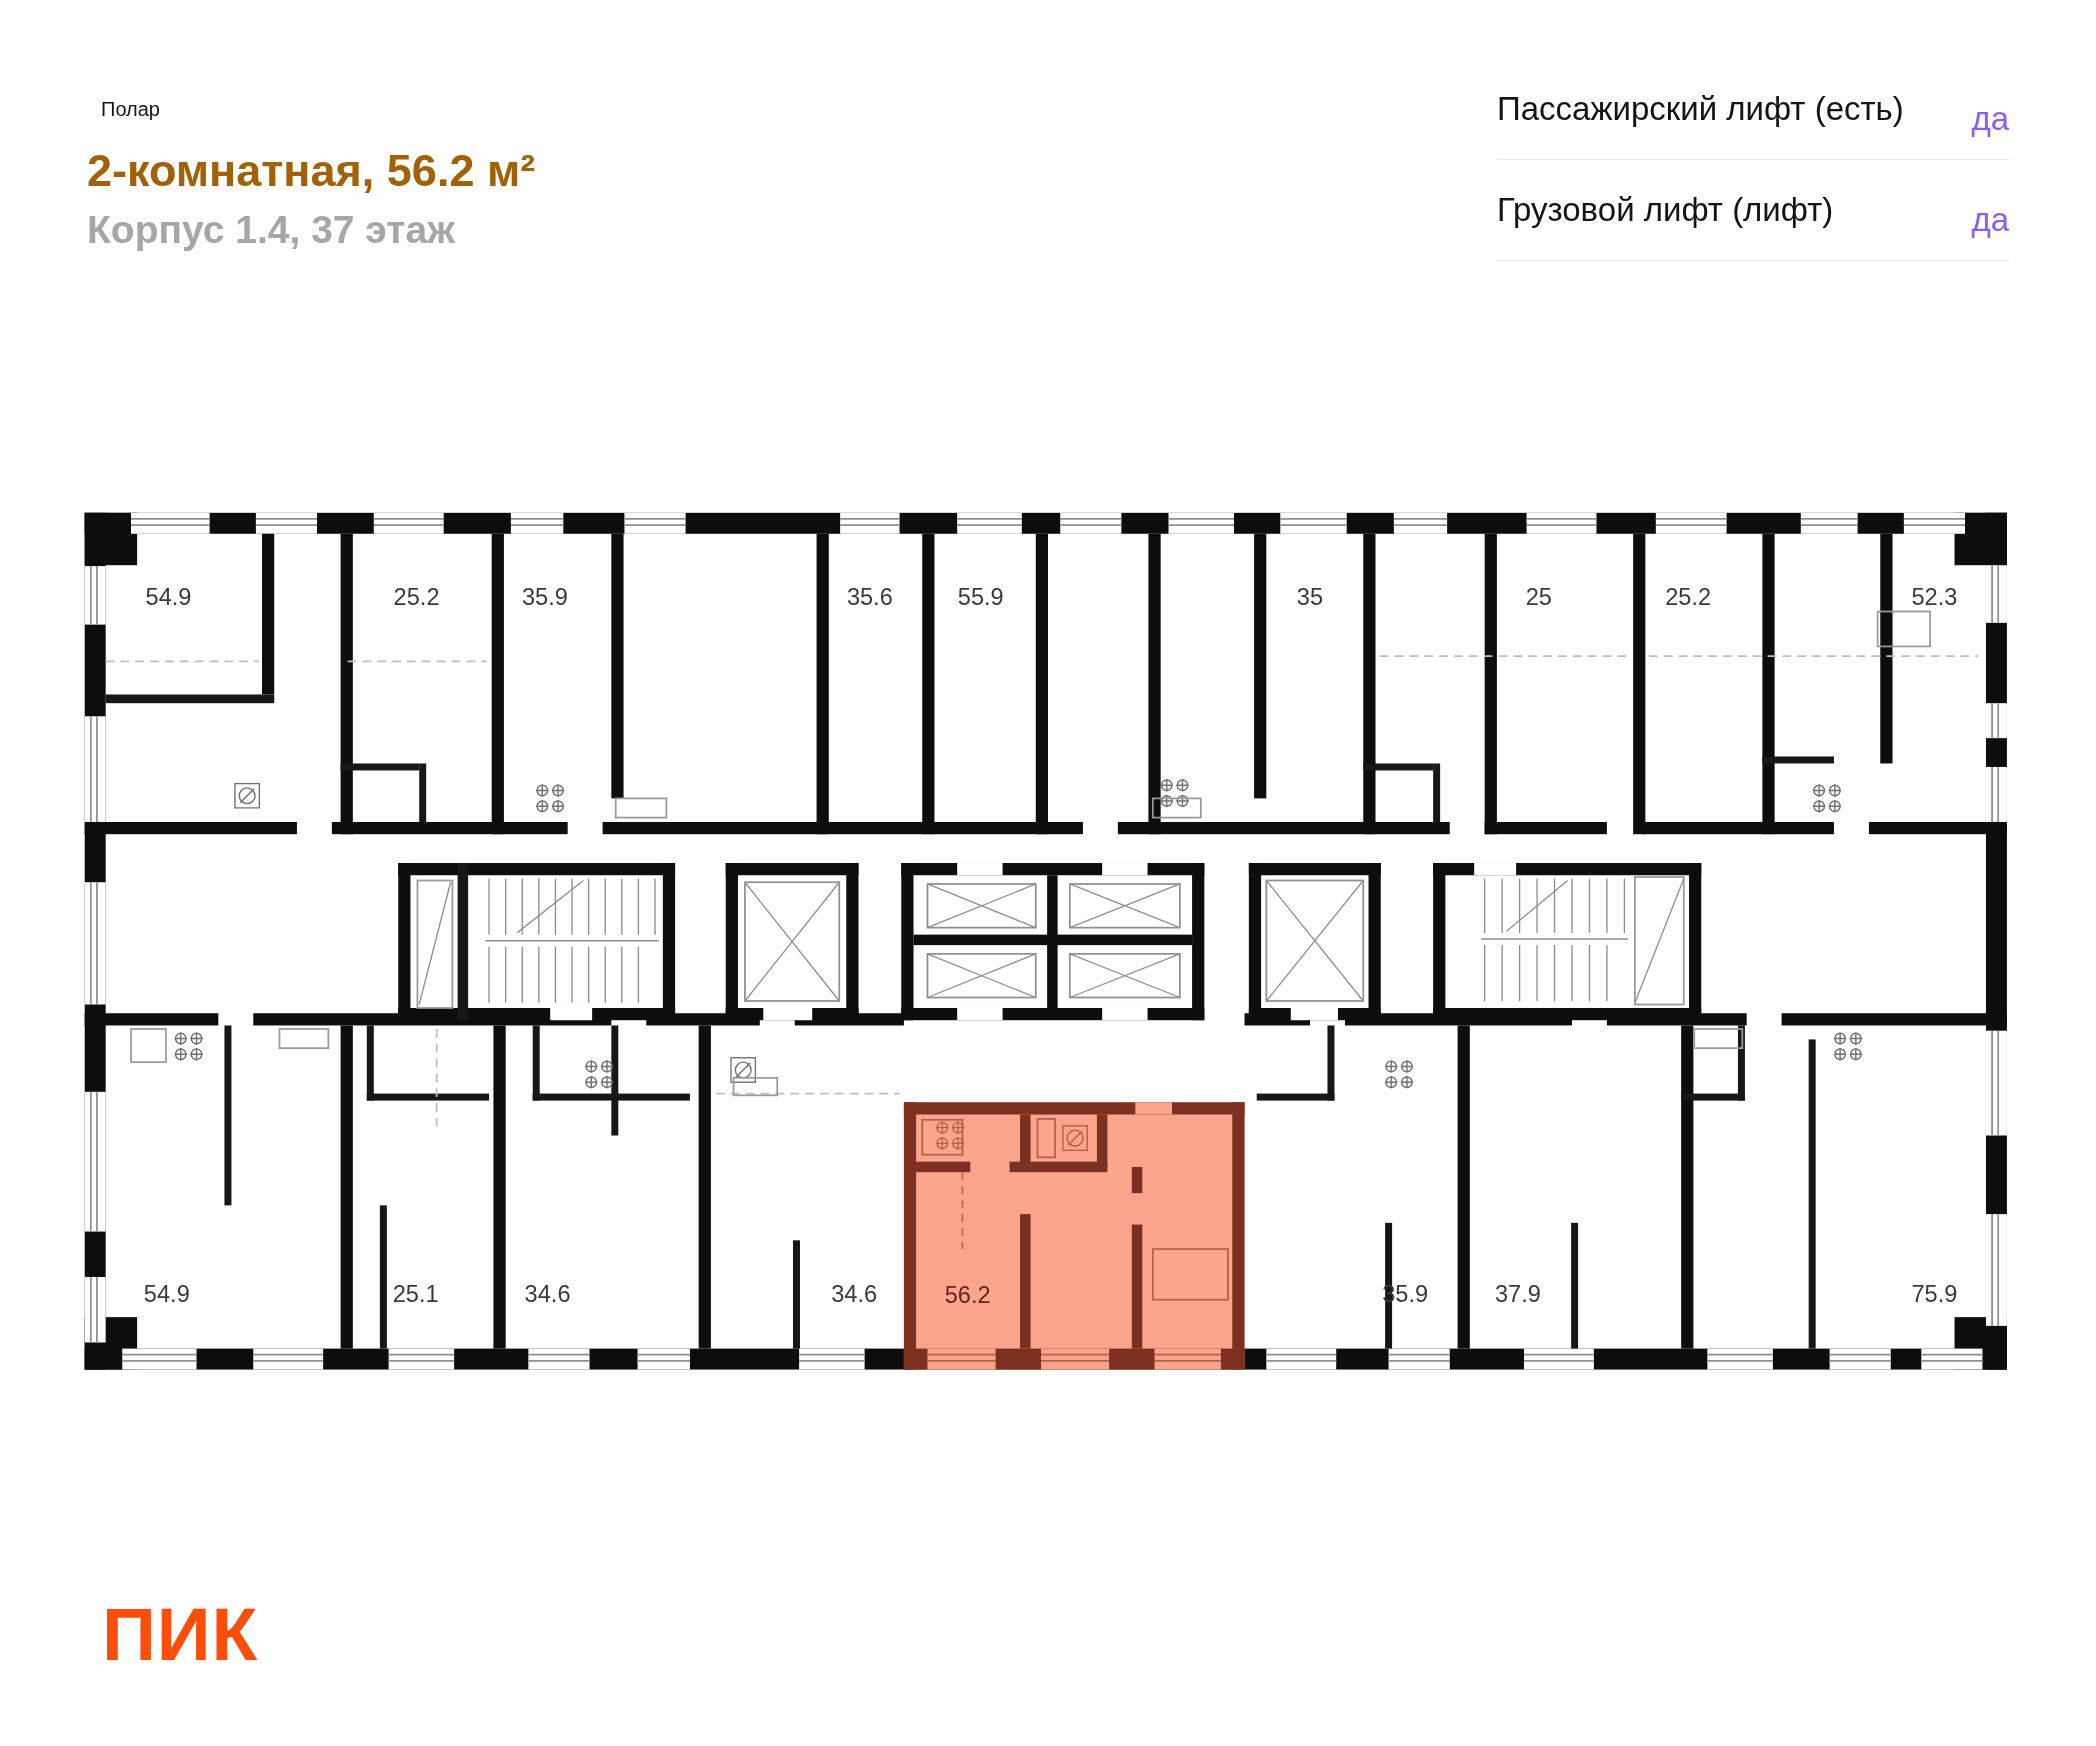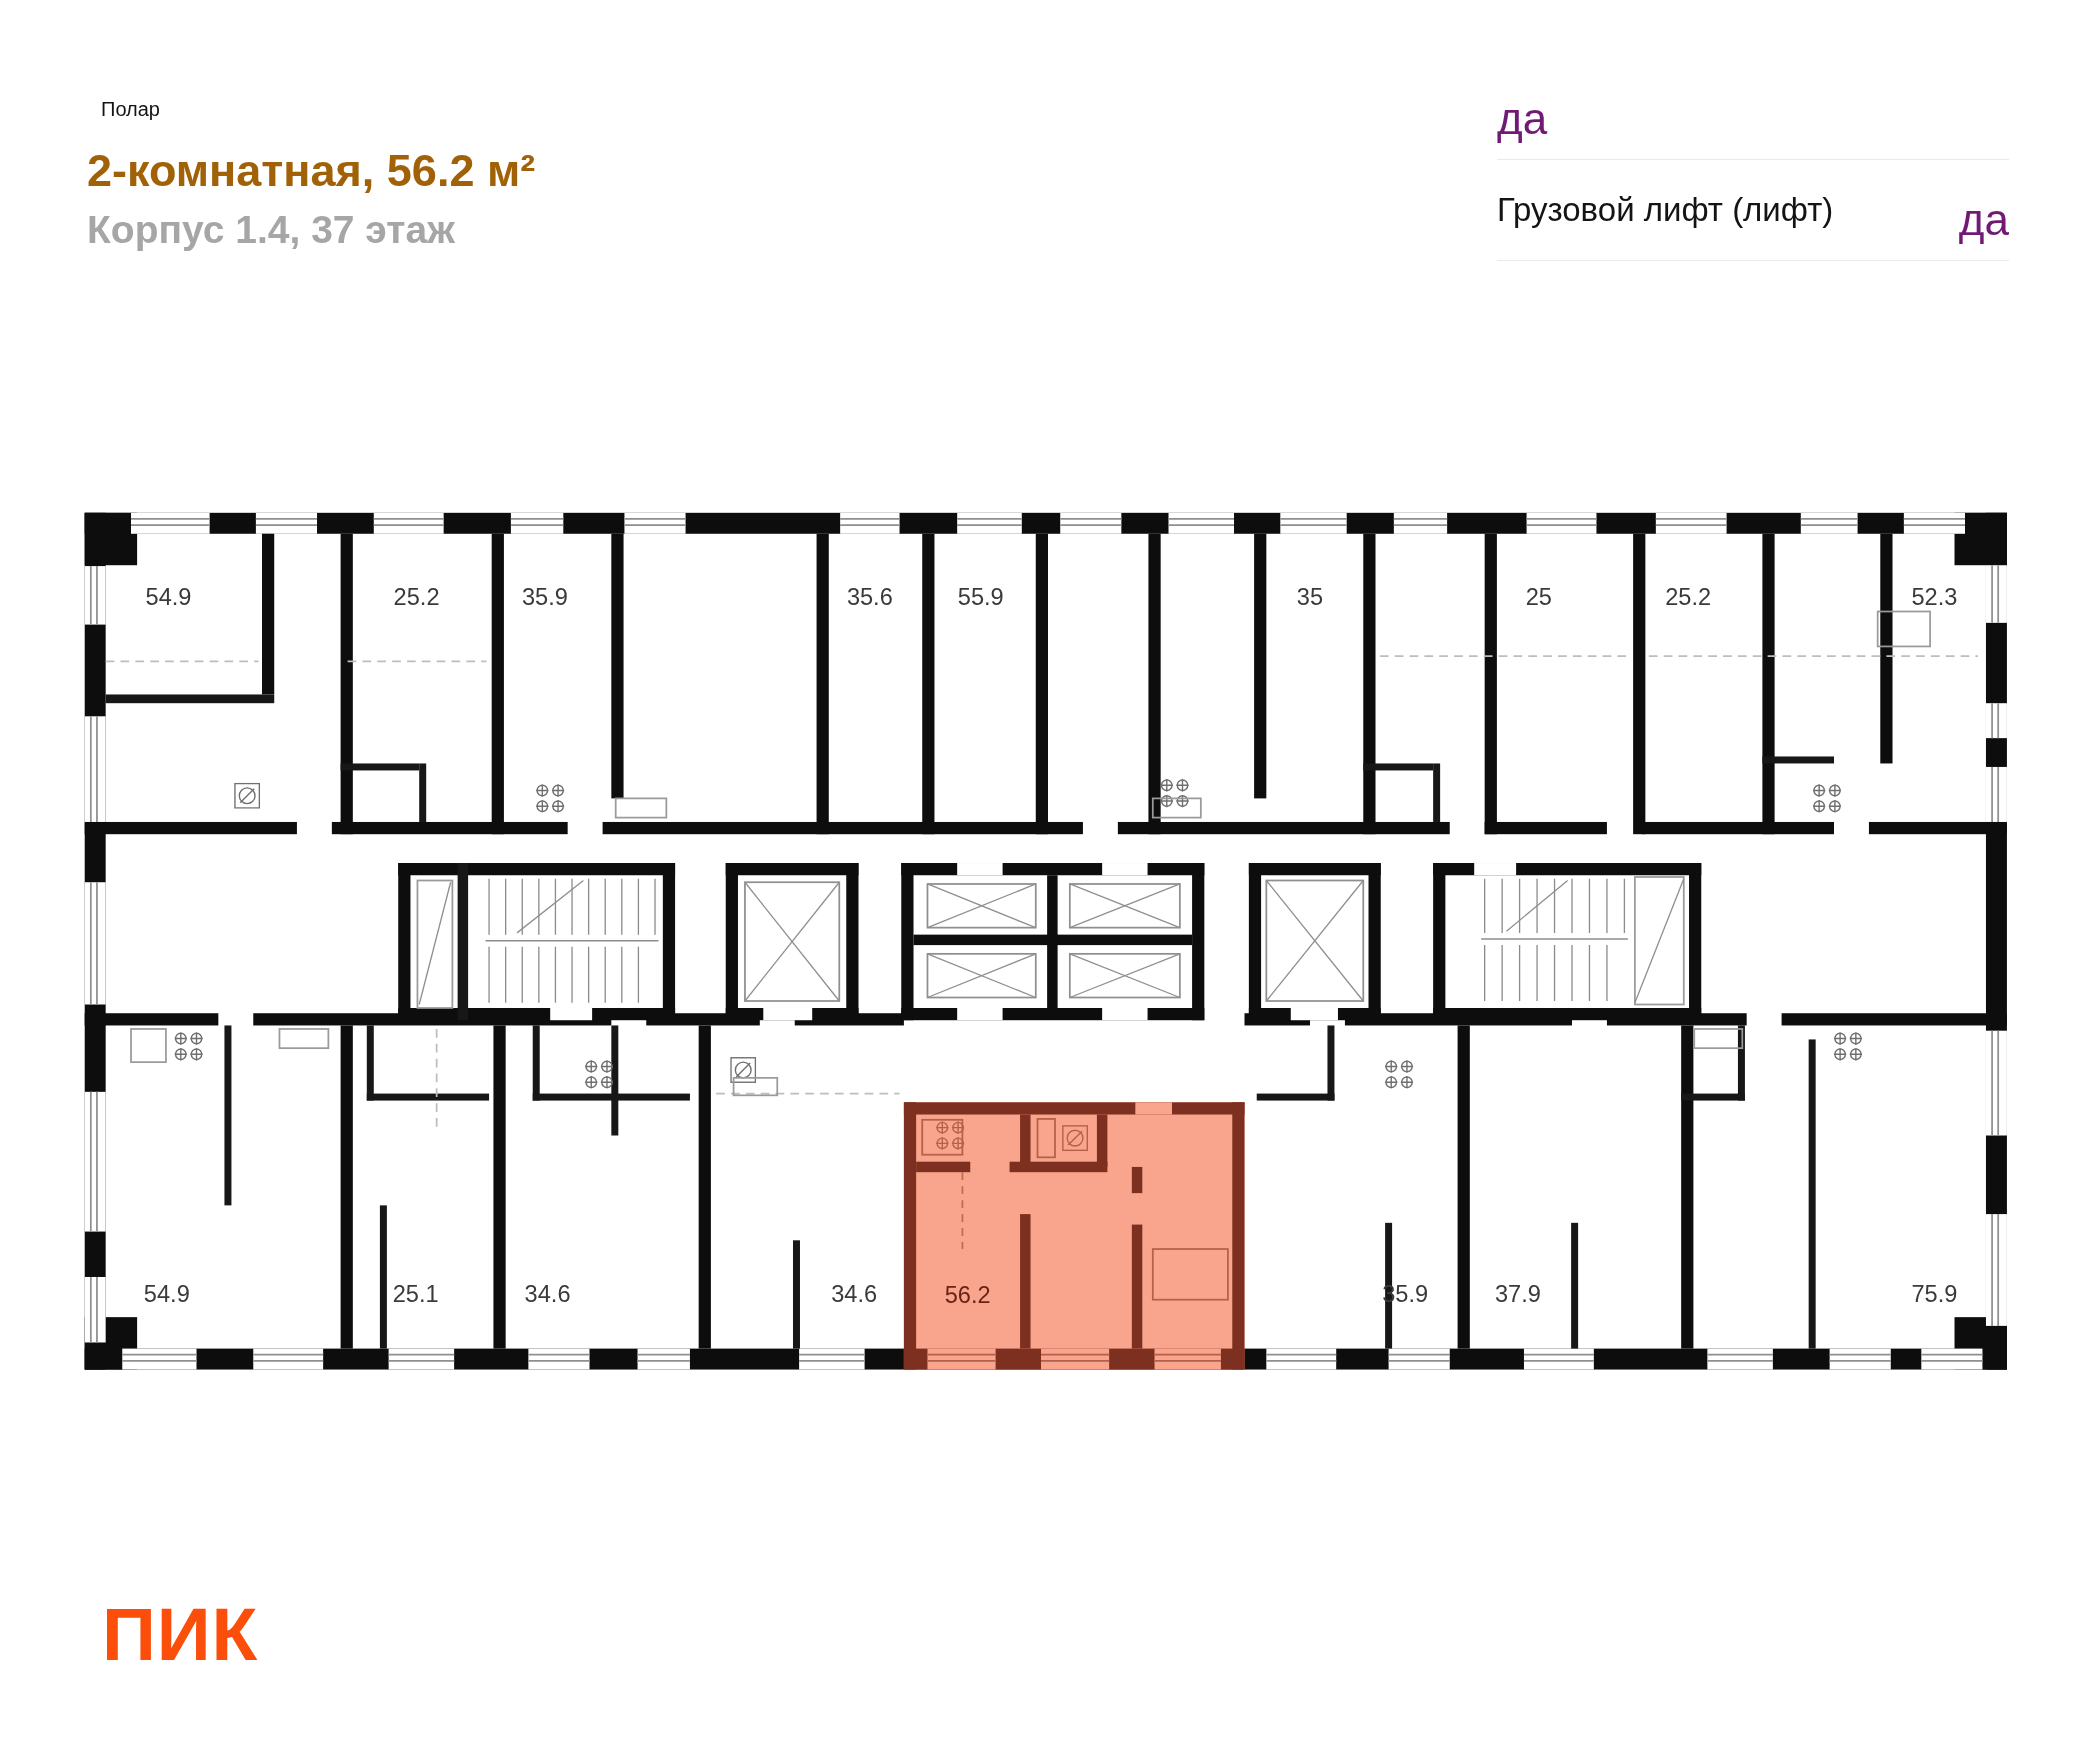--- a/index.html
+++ b/index.html
@@ -6,21 +6,21 @@
   body{width:2096px;height:1747px;position:relative;background:#ffffff;
        font-family:"Liberation Sans",sans-serif;overflow:hidden;}
   .abs{position:absolute;}
   .project{left:87px;top:98px;font-size:20px;font-weight:500;color:#141414;line-height:1.1;margin-left:14px;}
   .title{left:87px;top:145px;font-size:45px;font-weight:700;color:#a16207;line-height:1.15;}
   .subtitle{left:87px;top:208px;font-size:39px;font-weight:700;color:#a6a6a6;line-height:1.15;}
   .info-panel{left:1497px;top:59px;width:512px;}
   .info-row{height:100px;display:flex;align-items:center;justify-content:space-between;
             border-bottom:1.7px solid #e9e9e9;}
   .info-row .lbl{font-size:33px;font-weight:500;color:#141414;}
-  .info-row .val{font-size:44px;font-weight:400;color:#701a75;margin-top:20px;}
+  .info-row .val{font-size:33px;font-weight:400;color:#8b5cf6;margin-top:20px;}
   .logo{left:102px;top:1597px;font-size:75px;font-weight:800;letter-spacing:0.9px;line-height:1;}
   svg text{user-select:none;}
   .w{fill:#0d0d0d}
   .ww{fill:#ffffff}
   .hw{fill:#7e3020}
   .hfill{fill:#f9a58d}
   .sill{stroke:#8f8f8f;stroke-width:2;fill:none}
   .hsill{stroke:#b4604a;stroke-width:2;fill:none}
   .lt{stroke:#9a9a9a;stroke-width:2;fill:none}
   .hlt{stroke:#b4604a;stroke-width:2;fill:none}
@@ -37,20 +37,21 @@
 </style>
 </head>
 <body>
 
 <div class="abs project">Полар</div>
 <div class="abs title">2-комнатная, 56.2 м²</div>
 <div class="abs subtitle">Корпус 1.4, 37 этаж</div>
 
 <div class="abs info-panel">
   <div class="info-row">
+    <span class="lbl">Пассажирский лифт (есть)</span>
     <span class="val">да</span>
   </div>
   <div class="info-row">
     <span class="lbl">Грузовой лифт (лифт)</span>
     <span class="val">да</span>
   </div>
 </div>
 
 <svg class="abs" style="left:0;top:0" width="2096" height="1747" viewBox="0 0 2400 2000" xmlns="http://www.w3.org/2000/svg">
   <defs>

